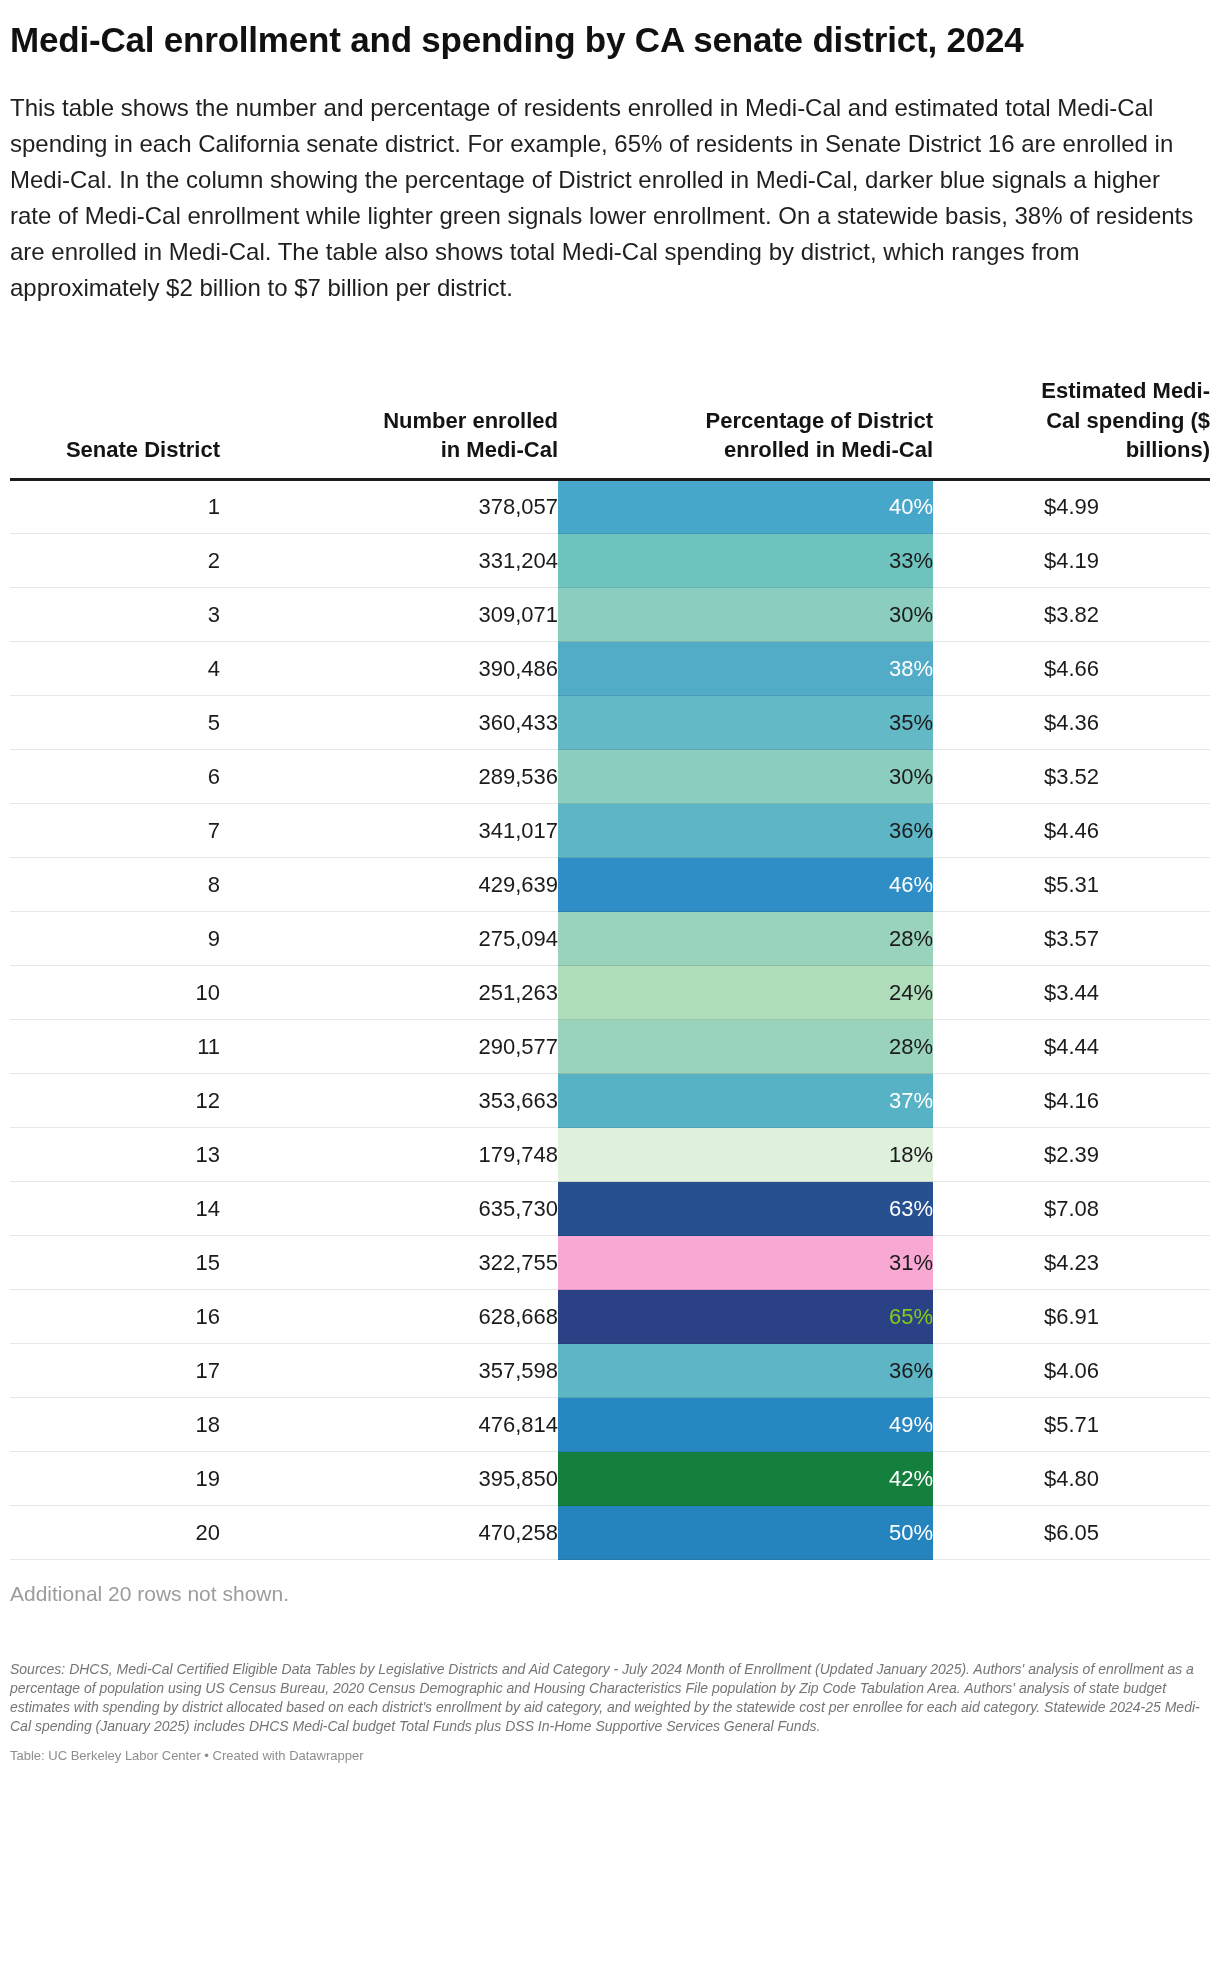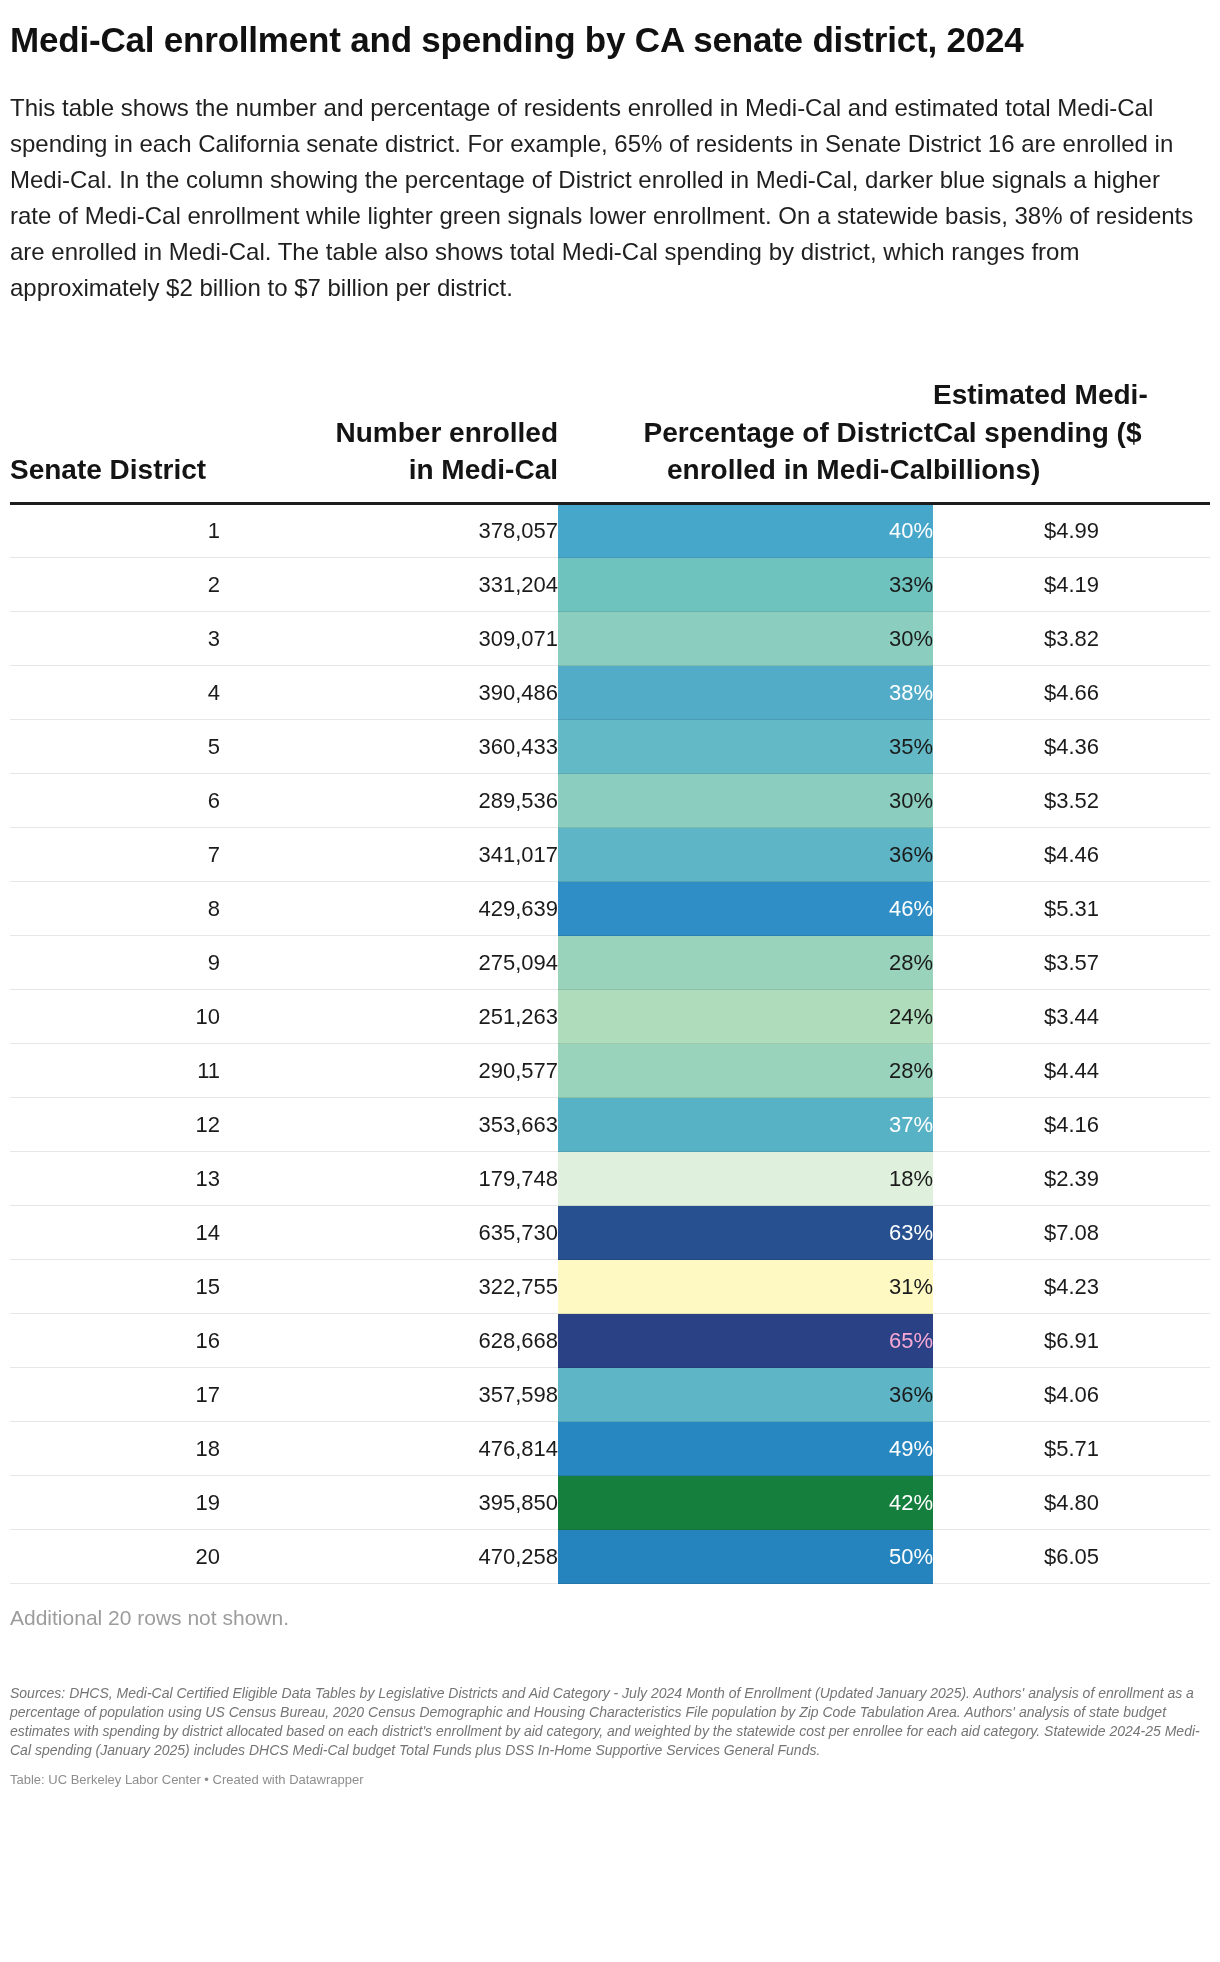--- a/index.html
+++ b/index.html
@@ -28,28 +28,29 @@
     max-width: 1190px;
   }
 
   table.dw {
     border-collapse: collapse;
     table-layout: fixed;
     width: 1200px;
     margin-top: 70px;
   }
   table.dw th {
-    font-size: 28px;
+    font-size: 22px;
     font-weight: 700;
     color: #141414;
     vertical-align: bottom;
     line-height: 1.33;
     padding: 0 0 14px 0;
     white-space: pre-line;
     border-bottom: 3px solid #1c1c1c;
+    text-align: right;
   }
   th.h-district { text-align: left;  width: 210px; }
   th.h-enrolled { text-align: right; width: 338px; padding-right: 30px; }
   th.h-pct      { text-align: right; width: 375px; padding-right: 32px; }
   th.h-spending { text-align: left;  padding-left: 30px; }
 
   table.dw td {
     font-size: 22px;
     height: 54px;
     padding: 0;
@@ -185,27 +186,27 @@
         </tr>
         <tr>
           <td class="c-district">14</td>
           <td class="c-enrolled">635,730</td>
           <td class="c-pct" style="background:#26508F;color:#ffffff">63%</td>
           <td class="c-spending">$7.08</td>
         </tr>
         <tr>
           <td class="c-district">15</td>
           <td class="c-enrolled">322,755</td>
-          <td class="c-pct" style="background:#fef9c3;color:#1b1b1b">31%</td>
+          <td class="c-pct" style="background:#f9a8d4;color:#1b1b1b">31%</td>
           <td class="c-spending">$4.23</td>
         </tr>
         <tr>
           <td class="c-district">16</td>
           <td class="c-enrolled">628,668</td>
-          <td class="c-pct" style="background:#2A4285;color:#f9a8d4">65%</td>
+          <td class="c-pct" style="background:#2A4285;color:#84cc16">65%</td>
           <td class="c-spending">$6.91</td>
         </tr>
         <tr>
           <td class="c-district">17</td>
           <td class="c-enrolled">357,598</td>
           <td class="c-pct" style="background:#5DB5C5;color:#1b1b1b">36%</td>
           <td class="c-spending">$4.06</td>
         </tr>
         <tr>
           <td class="c-district">18</td>

